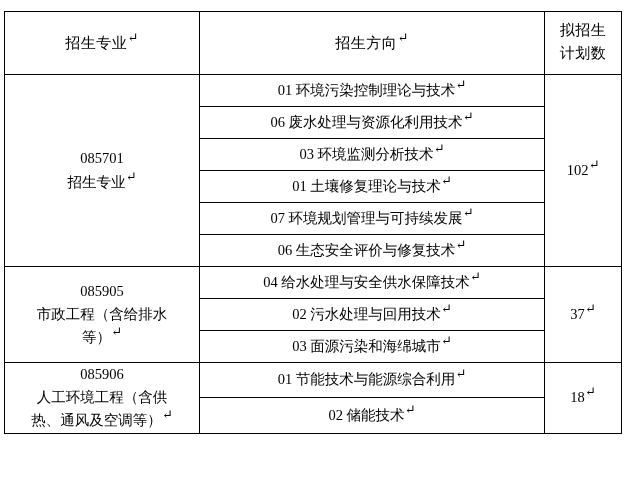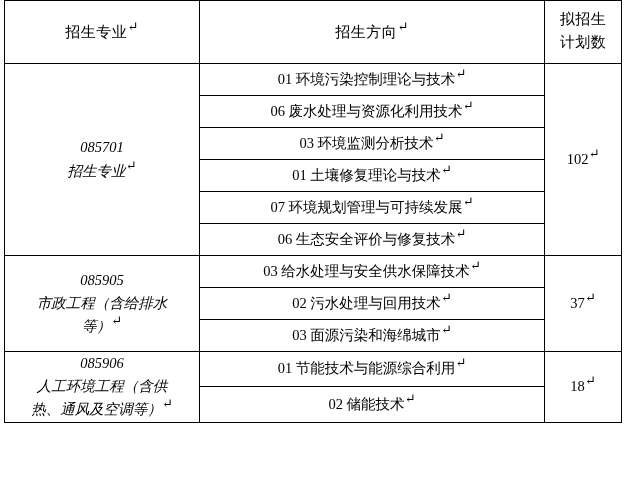--- a/index.html
+++ b/index.html
@@ -17,21 +17,21 @@
   .page {
     position: relative;
     width: 629px;
     height: 485px;
     box-sizing: border-box;
   }
   table.admissions {
     border-collapse: collapse;
     width: 617px;
     margin-left: 4px;
-    margin-top: 0;
+    margin-top: 11px;
     table-layout: fixed;
   }
   table.admissions td,
   table.admissions th {
     border: 1px solid #000000;
     padding: 0;
     vertical-align: middle;
     text-align: center;
     font-weight: normal;
   }
@@ -46,21 +46,20 @@
     letter-spacing: 0.5px;
   }
   .hdr-stack {
     line-height: 1.55;
     font-family: Liberation Mono, monospace;
   }
   .cell-major {
     font-size: 14.5px;
     line-height: 1.6;
     padding: 4px 8px;
-    font-style: italic;
   }
   .cell-dir {
     font-size: 14.5px;
     text-align: left;
     padding: 8px 0 8px 14px;
     height: 31px;
     line-height: 1.35;
   }
   .cell-plan {
     font-size: 14.5px;
@@ -142,21 +141,21 @@
         </td>
       </tr>
 
       <tr>
         <td class="cell-major" rowspan="3">
           <div>085905</div>
           <div>市政工程（含给排水</div>
           <div><span>等）</span><span class="mark">↵</span></div>
         </td>
         <td class="cell-dir">
-          <span>03 给水处理与安全供水保障技术</span><span class="mark">↵</span>
+          <span>04 给水处理与安全供水保障技术</span><span class="mark">↵</span>
         </td>
         <td class="cell-plan" rowspan="3">
           <span>37</span><span class="mark">↵</span>
         </td>
       </tr>
       <tr>
         <td class="cell-dir">
           <span>02 污水处理与回用技术</span><span class="mark">↵</span>
         </td>
       </tr>

